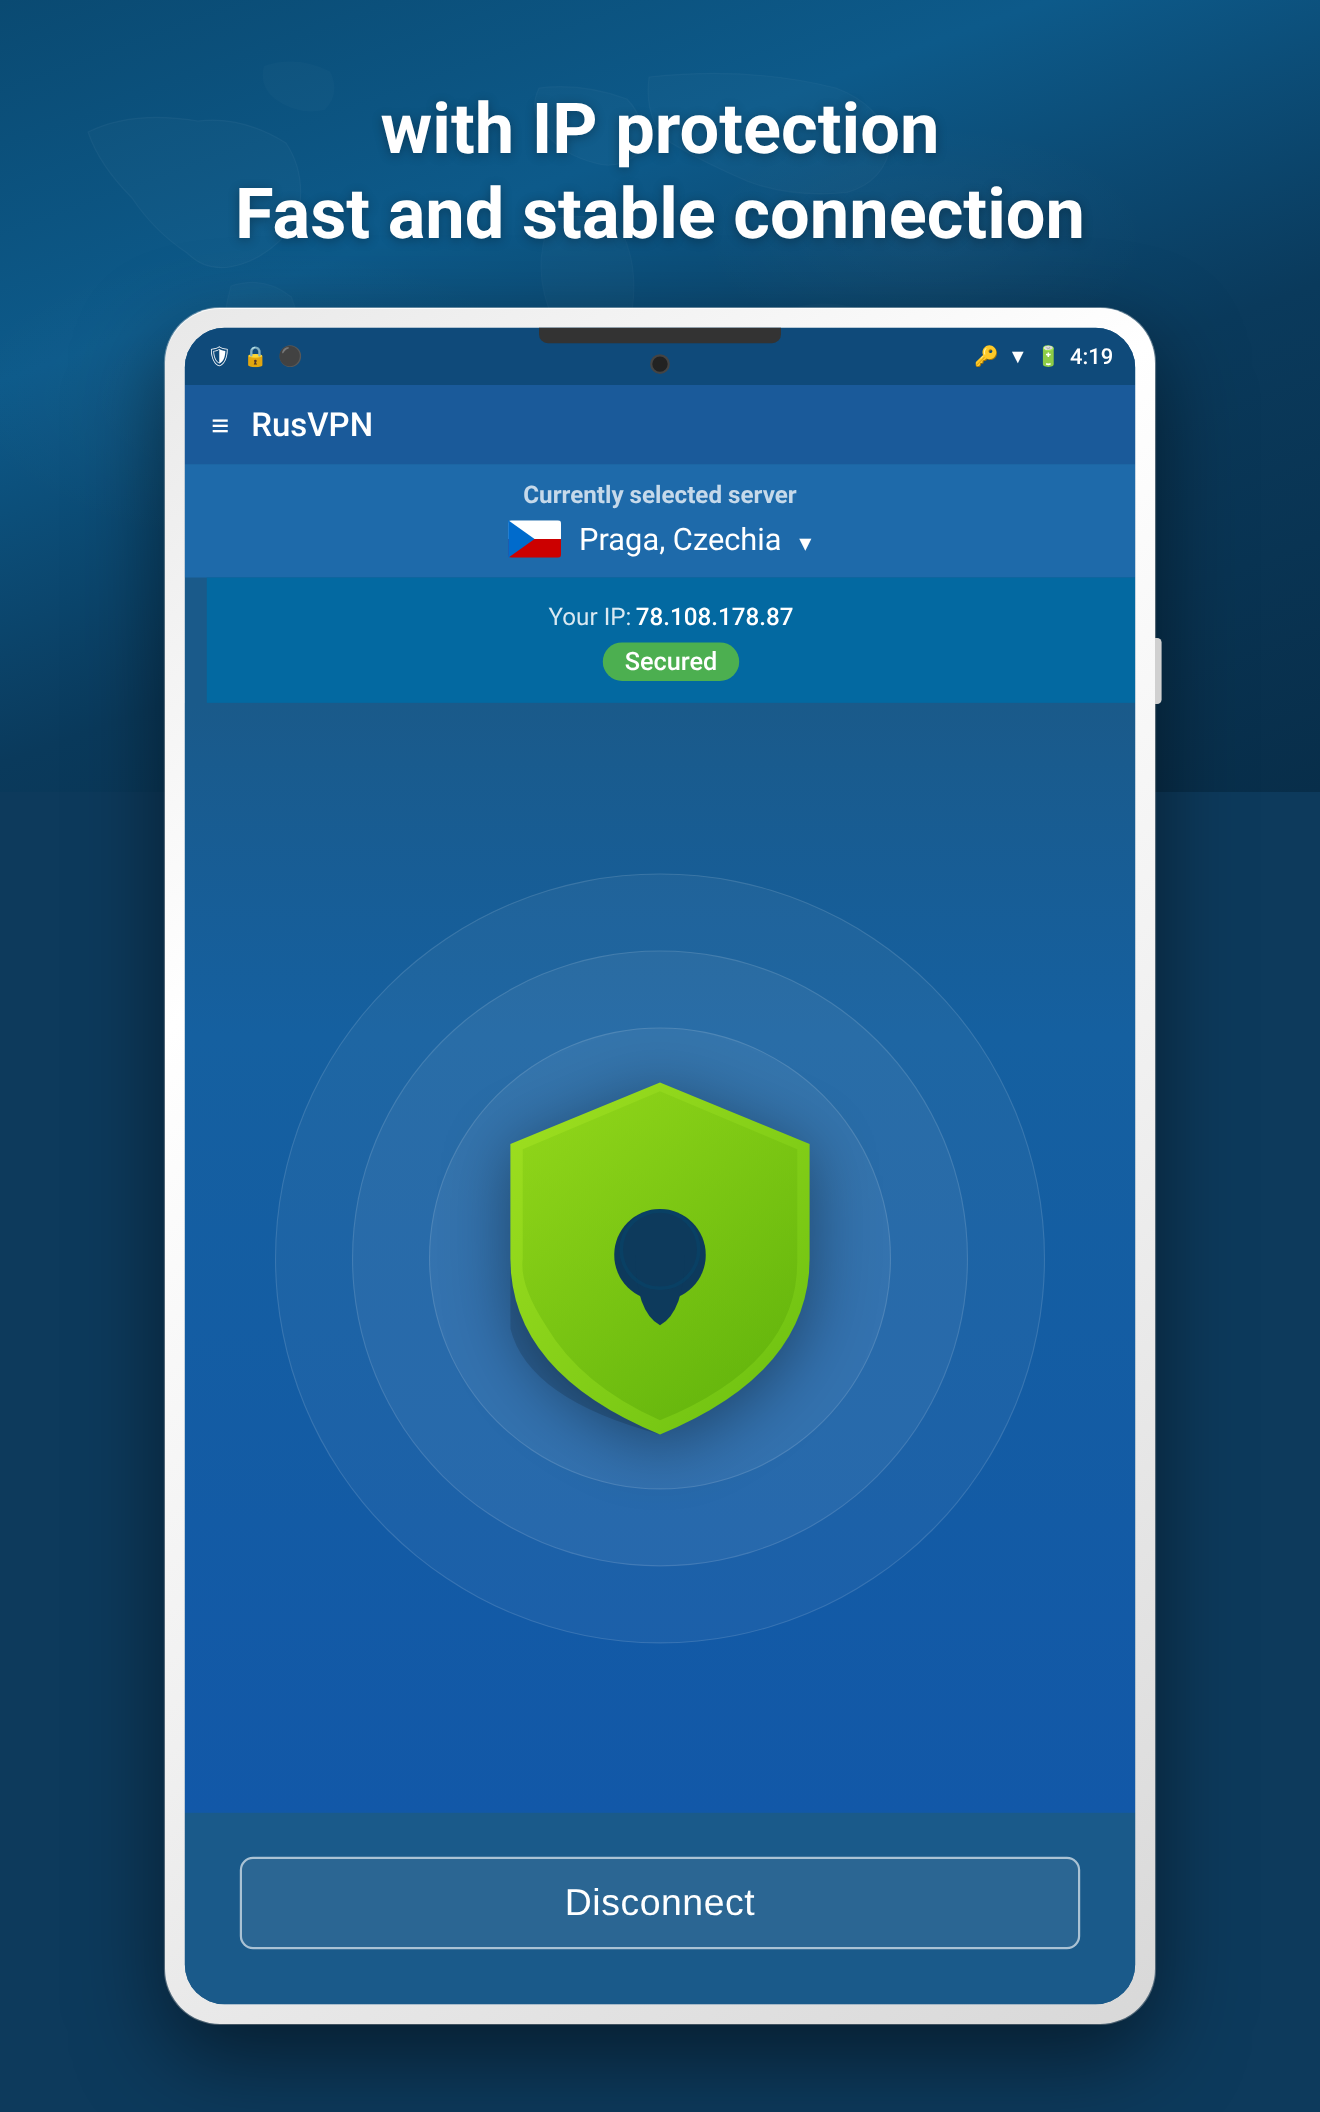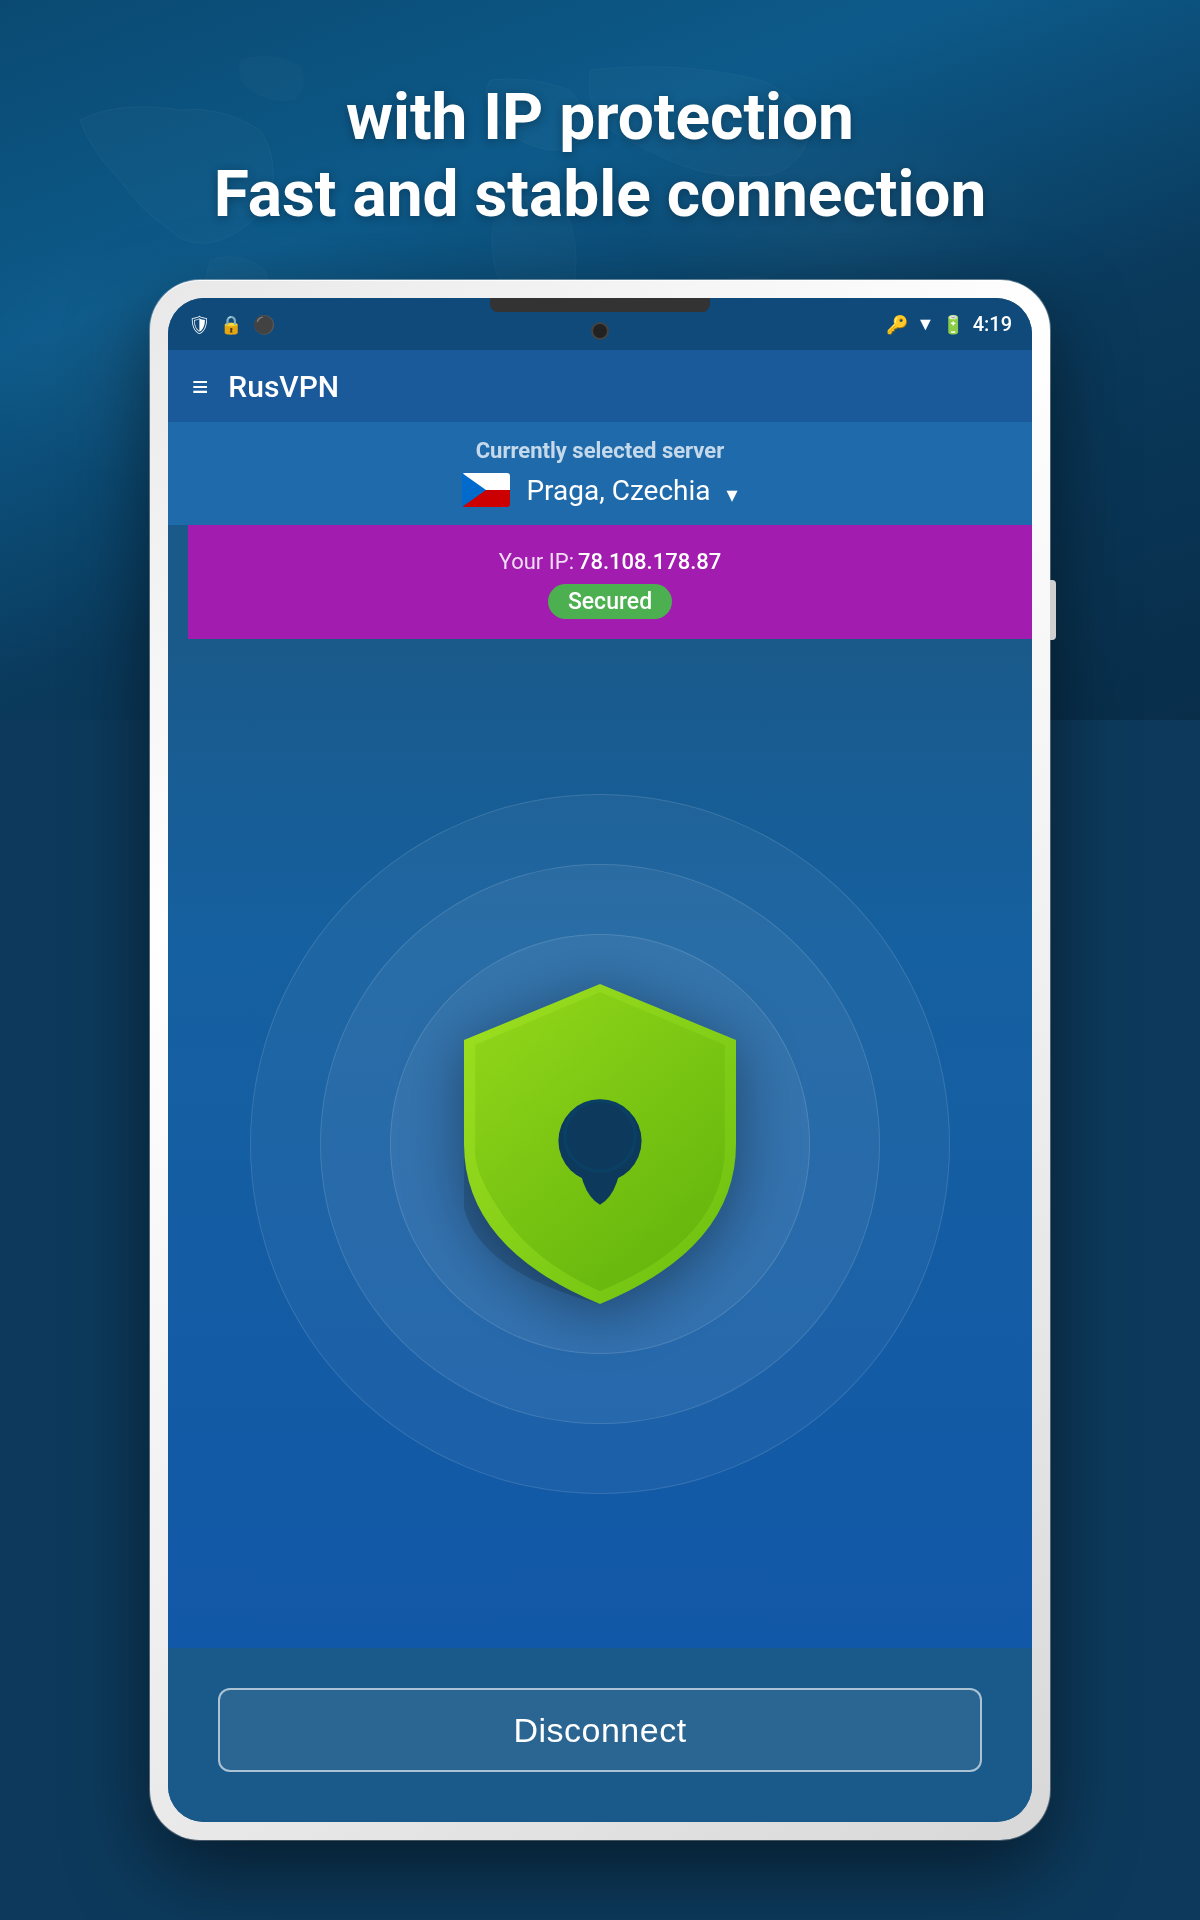--- a/index.html
+++ b/index.html
@@ -234,21 +234,21 @@
       font-weight: 400;
     }
 
     .dropdown-arrow {
       color: white;
       font-size: 22px;
     }
 
     
     .ip-area {
-      background: #a21caf;
+      background: #0369a1;
       padding: 24px 24px 20px;
       text-align: center;
       margin-left: 20px;
     }
 
     .ip-label {
       color: rgba(255,255,255,0.85);
       font-size: 22px;
     }
 

